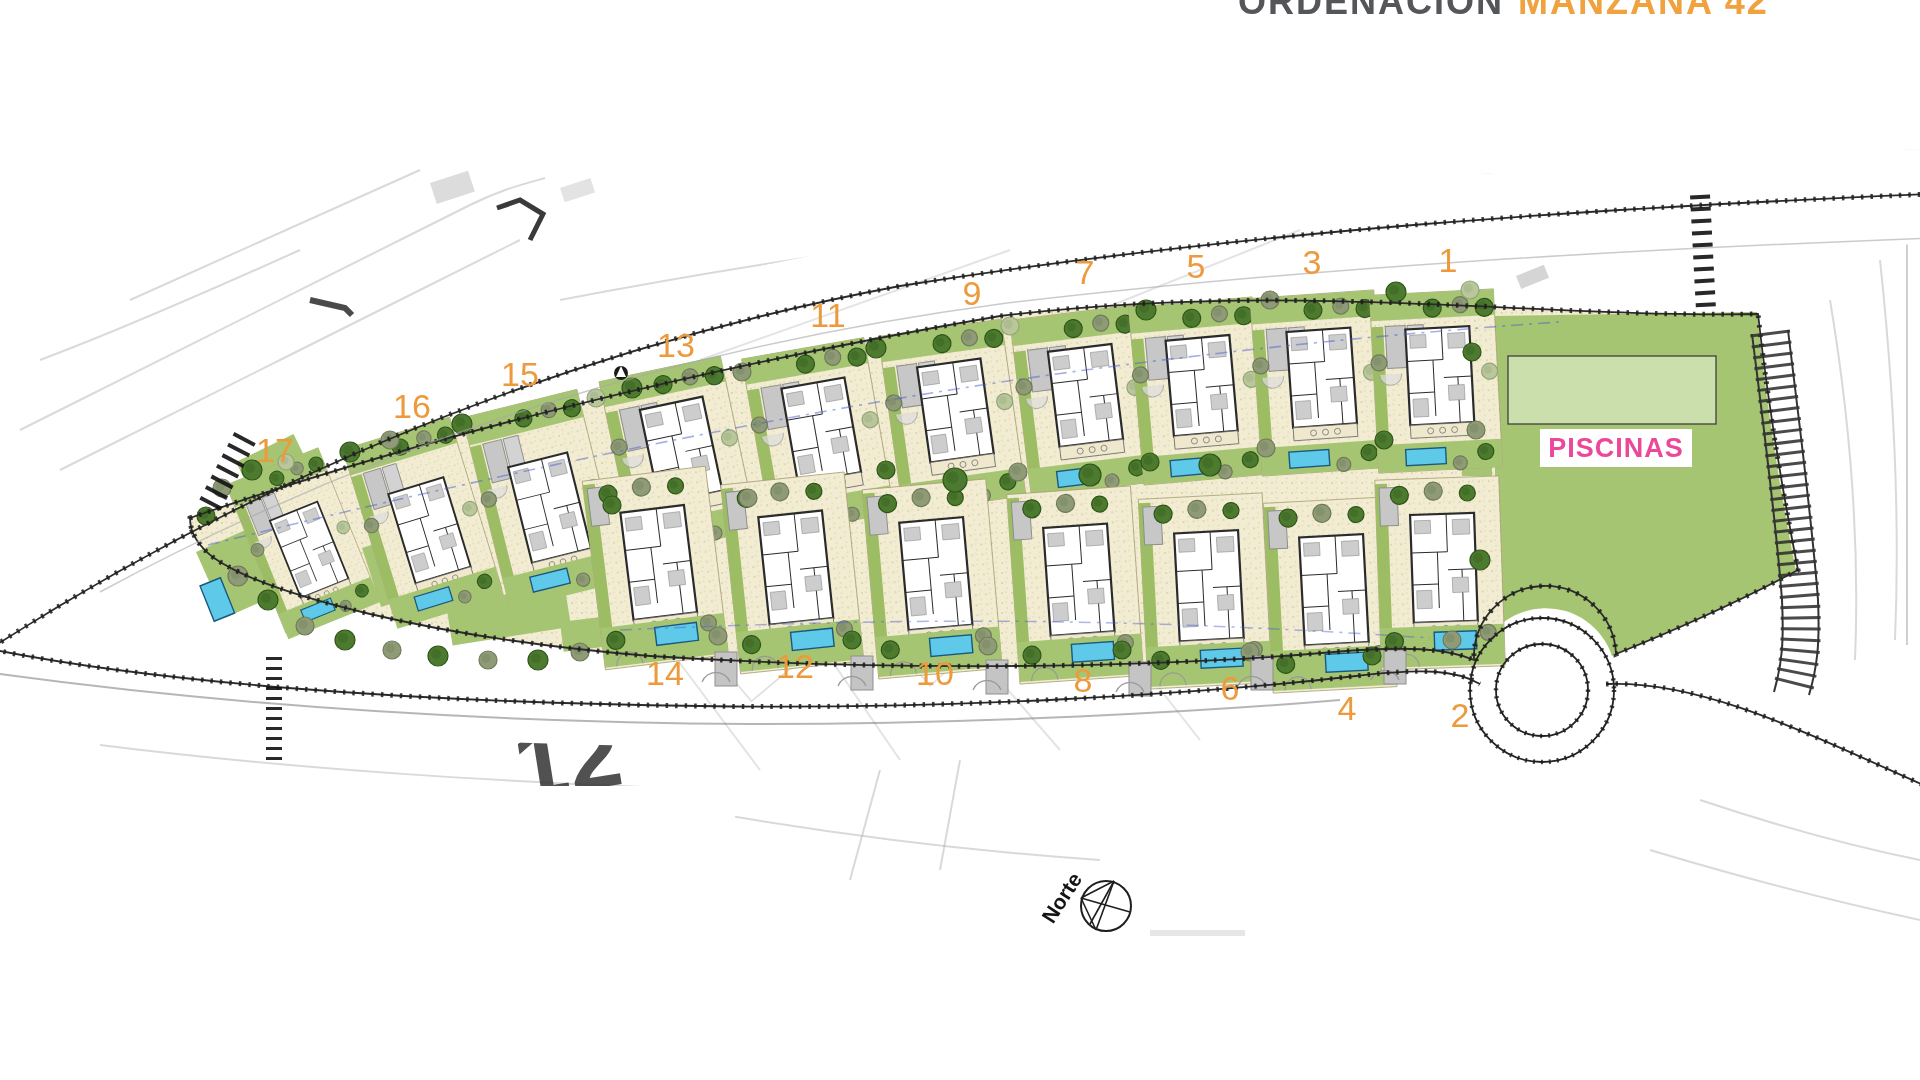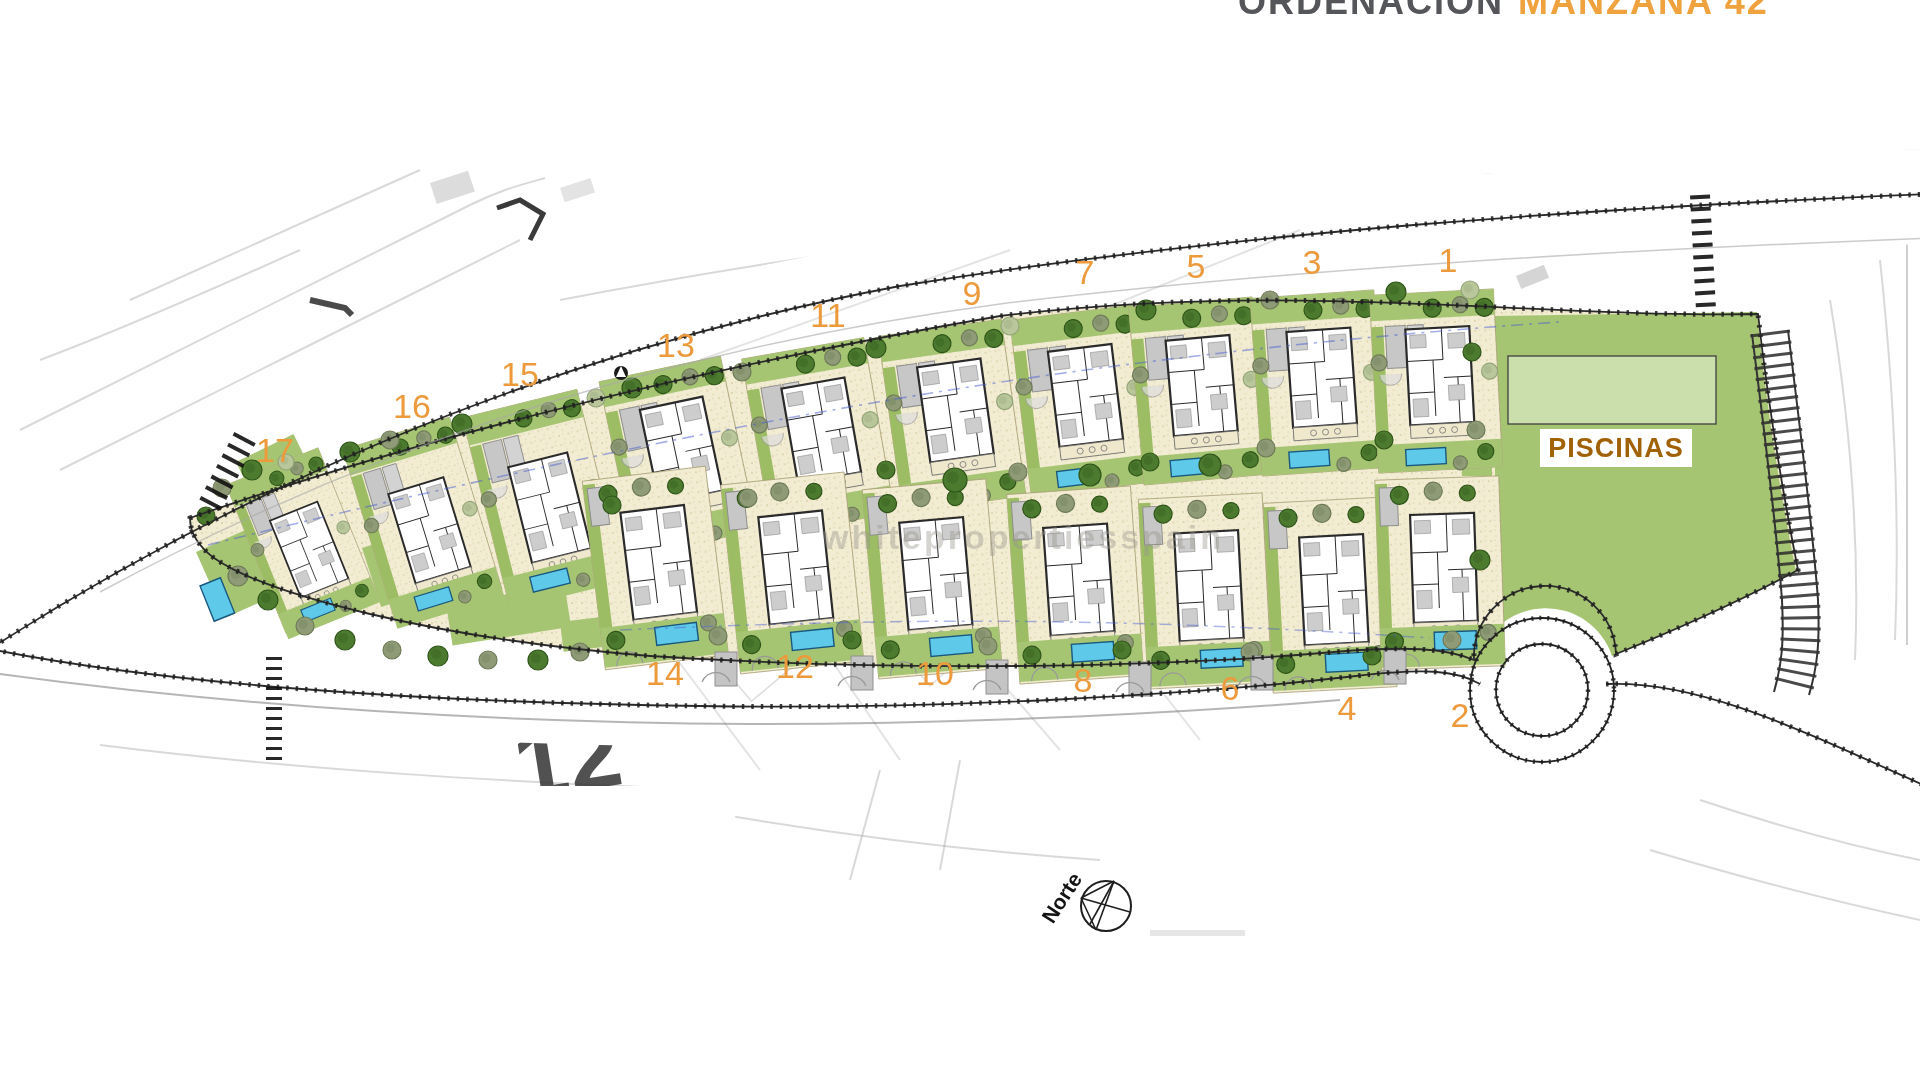--- a/index.html
+++ b/index.html
@@ -4,21 +4,21 @@
 <style>
   html,body{margin:0;padding:0;background:#fff;}
   body{font-family:"Liberation Sans",sans-serif;}
   #stage{position:relative;width:1920px;height:1080px;overflow:hidden;background:#fff;}
   #plan-svg{position:absolute;left:0;top:0;}
   .title-bar{position:absolute;left:1238px;top:-18px;font-size:36px;font-weight:700;
     letter-spacing:2px;white-space:nowrap;line-height:1.1;}
   .title-prefix{color:#55565A;}
   .title-highlight{color:#F0A23E;margin-left:14px;}
   .piscinas-label{position:absolute;left:1540px;top:429px;width:152px;height:38px;background:#fff;
-    color:#a16207;font-size:27px;font-weight:700;letter-spacing:1px;display:flex;
+    color:#ec4899;font-size:27px;font-weight:700;letter-spacing:1px;display:flex;
     align-items:center;justify-content:center;}
   .norte-label{position:absolute;left:1022px;top:886px;width:80px;text-align:center;
     font-size:21px;font-weight:600;color:#141414;transform:rotate(-57deg);}
   .watermark{position:absolute;left:822px;top:518px;font-size:34px;font-weight:600;
     letter-spacing:3px;color:rgba(150,148,140,.40);white-space:nowrap;}
 </style>
 </head>
 <body>
 
 <div id="stage">
@@ -902,14 +902,13 @@
     </svg>
 
   <div class="title-bar">
     <span class="title-prefix">ORDENACIÓN</span><span class="title-highlight">MANZANA 42</span>
   </div>
 
   <div class="piscinas-label">PISCINAS</div>
 
   <div class="norte-label">Norte</div>
 
-  <div class="watermark">whitepropertiesspain</div>
 </div>
 
 </body></html>

